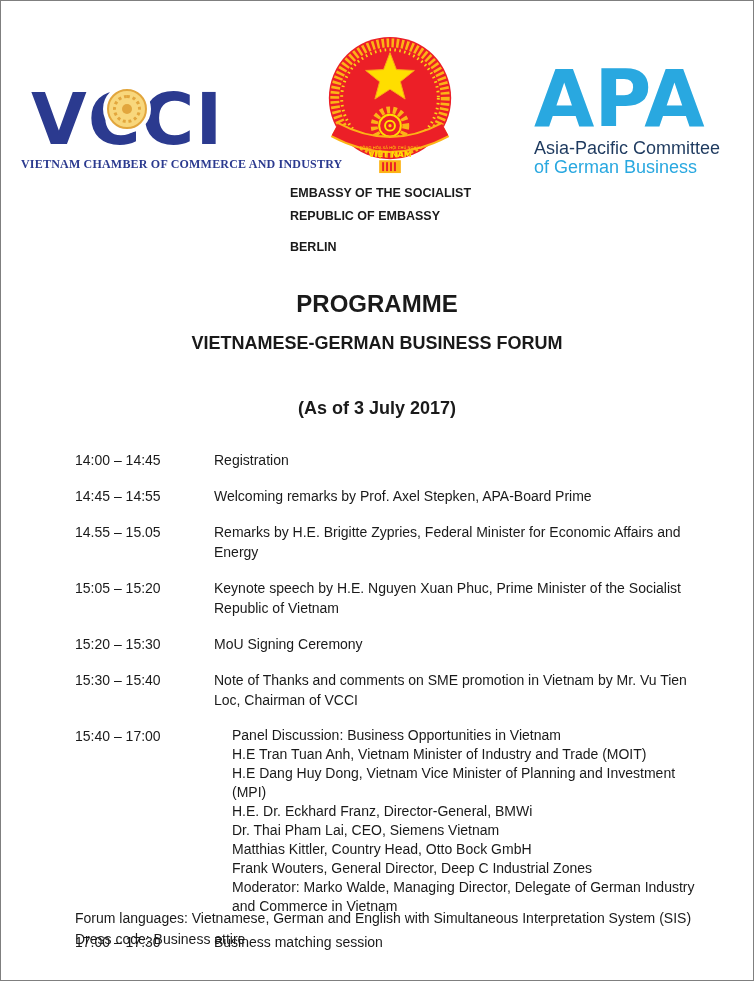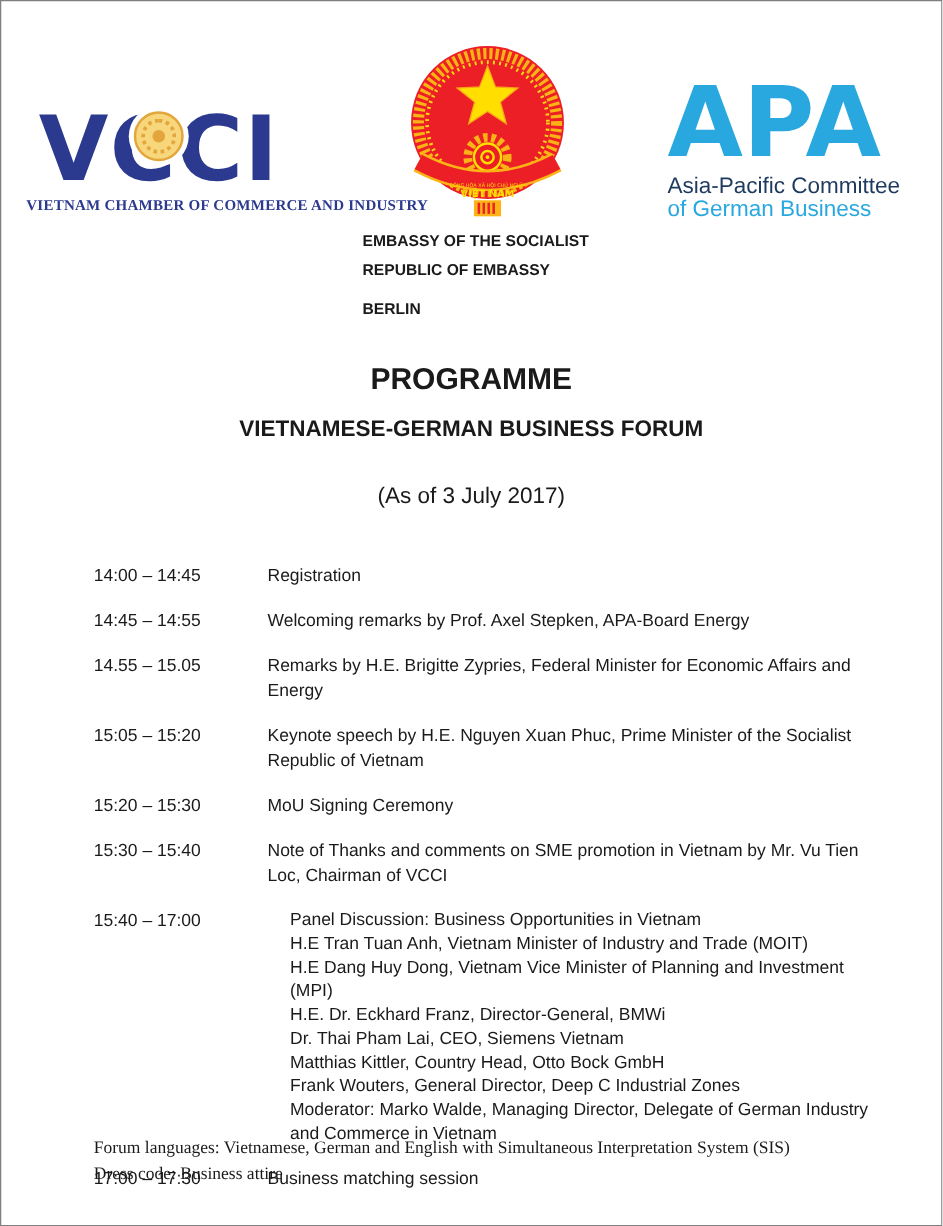--- a/index.html
+++ b/index.html
@@ -47,32 +47,32 @@
     font-weight:bold; font-size:78px; line-height:72px;
     color:#29a8e0; letter-spacing:0px;
   }
   .apa-line1 { margin-top:4px; font-size:18px; line-height:19px; color:#1e3a5f; }
   .apa-line2 { font-size:18px; line-height:19px; color:#29a8e0; }
 
   
   .title-block { position:absolute; left:0; top:289px; width:100%; text-align:center; }
   .title-line1 { font-weight:bold; font-size:24px; }
   .title-line2 { font-weight:bold; font-size:18px; margin-top:15px; }
-  .title-line3 { font-weight:normal; font-size:18px; margin-top:32px; }
+  .title-line3 { font-weight:bold; font-size:18px; margin-top:44px; }
 
   
   .schedule { position:absolute; left:74px; top:449px; width:625px; font-size:14px; }
   .row { display:flex; margin-bottom:16px;gap:36px; }
   .row .time { width:103px; flex:none; line-height:20px; white-space:nowrap; }
   .row .desc { width:520px; line-height:20px; }
   .row.panel .desc .line { line-height:19px;padding-left:18px; }
   .b { font-weight:normal;margin-top:44px; }
 
   
-  .page-footer { position:absolute; left:74px; top:907px; width:640px; font-size:14px; line-height:21px;font-family:Liberation Serif, serif; }
+  .page-footer { position:absolute; left:74px; top:907px; width:640px; font-size:14px; line-height:21px; }
 </style>
 </head>
 <body>
 
 <div class="page">
 
   <div class="vcci-logo">
     <div class="vcci-acronym">VCCI</div>
     <div class="vcci-sun">
       <div class="vcci-sun-ring"></div>
@@ -129,21 +129,21 @@
   <div class="schedule">
       <div class="row">
         <div class="time">14:00 – 14:45</div>
         <div class="desc">
           <div class="line"><span>Registration</span></div>
         </div>
       </div>
       <div class="row">
         <div class="time">14:45 – 14:55</div>
         <div class="desc">
-          <div class="line"><span>Welcoming remarks by </span><span class="b">Prof. Axel Stepken</span><span>, APA-Board Energy</span></div>
+          <div class="line"><span>Welcoming remarks by </span><span class="b">Prof. Axel Stepken</span><span>, APA-Board Prime</span></div>
         </div>
       </div>
       <div class="row">
         <div class="time">14.55 – 15.05</div>
         <div class="desc">
           <div class="line"><span>Remarks by </span><span class="b">H.E. Brigitte Zypries</span><span>, Federal Minister for Economic Affairs and Energy</span></div>
         </div>
       </div>
       <div class="row">
         <div class="time">15:05 – 15:20</div>

